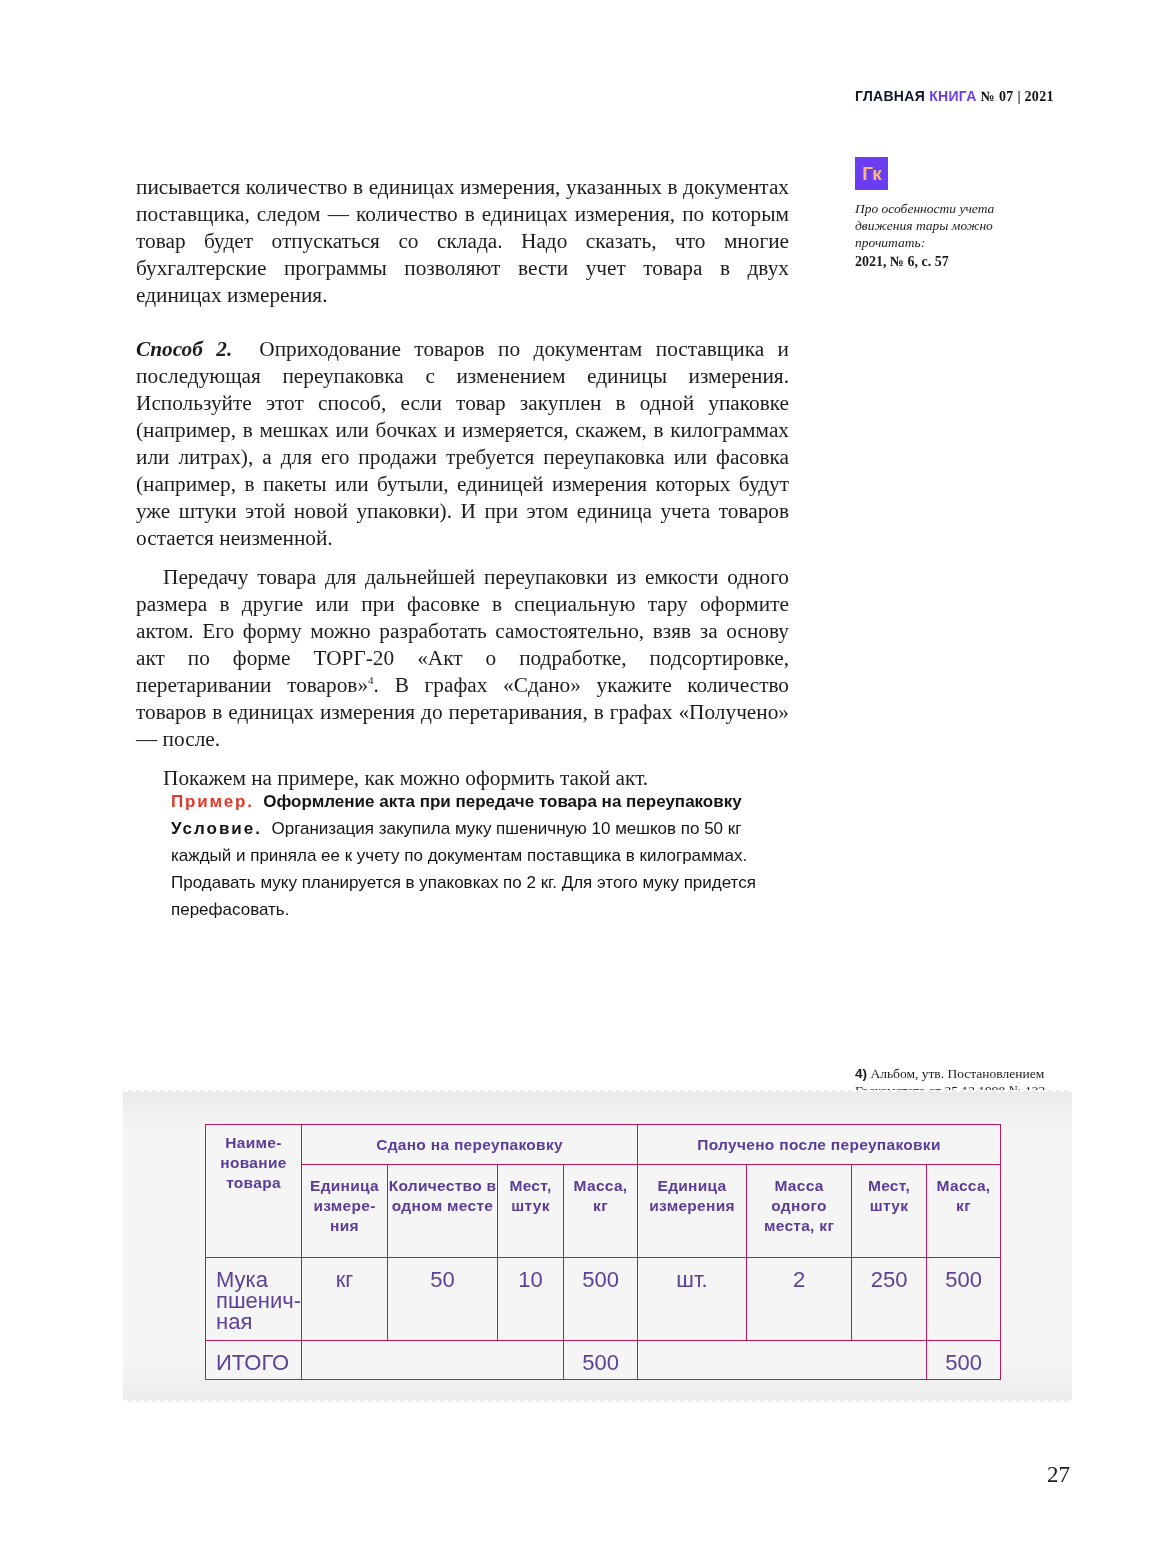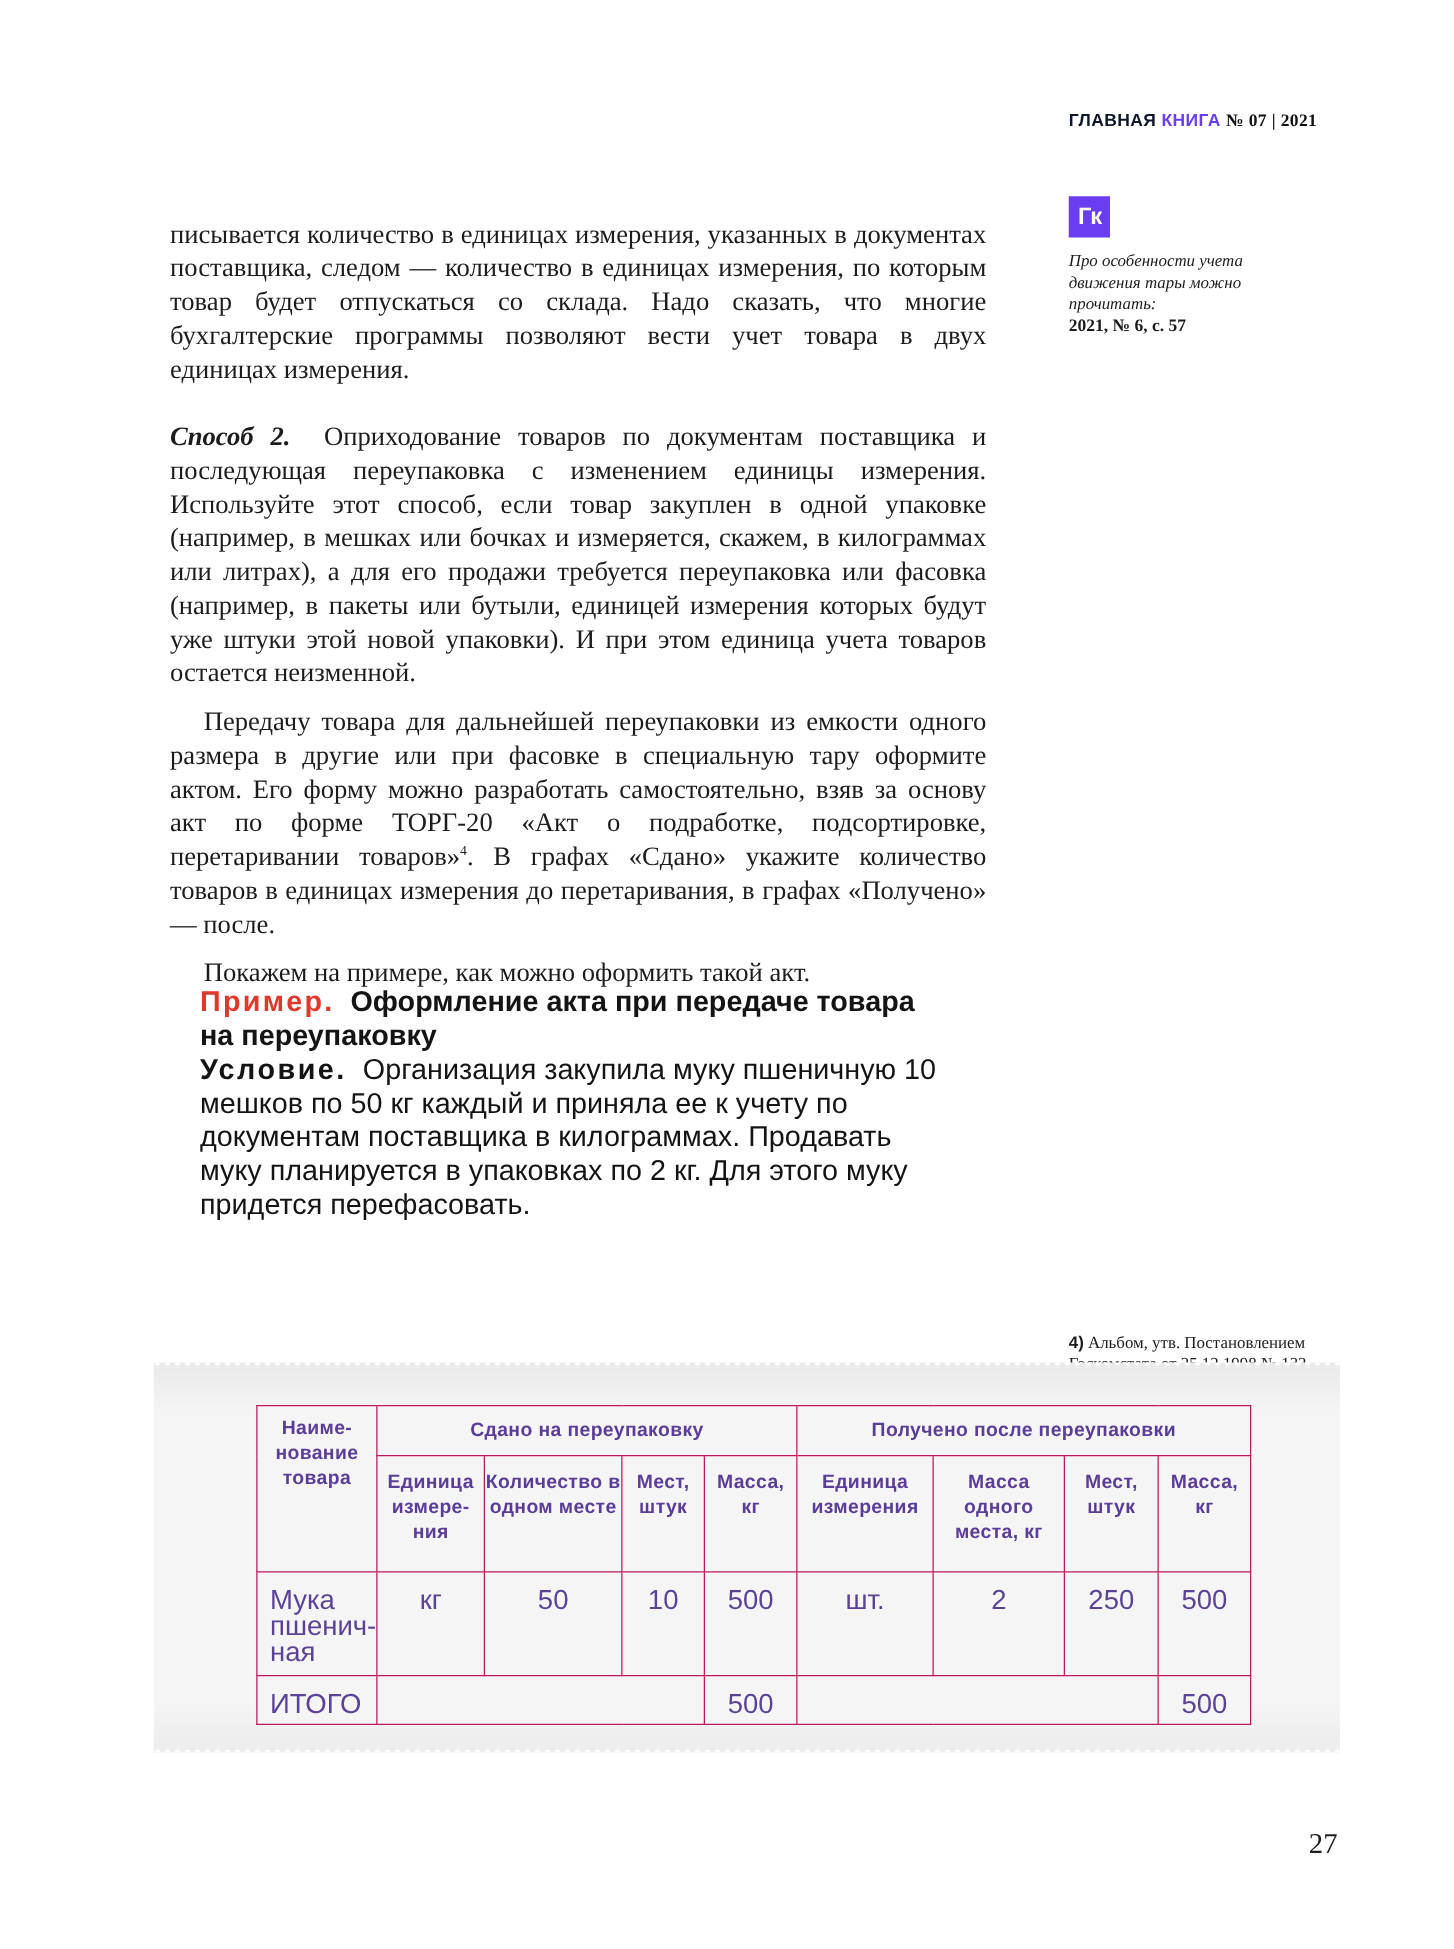--- a/index.html
+++ b/index.html
@@ -10,25 +10,25 @@
   .header .issue { font-family: "Liberation Serif", serif; color: #111; font-size: 14px; }
 
   .main { position: absolute; left: 124px; top: 162px; width: 677px; font-family: "Liberation Serif", serif; font-size: 21.3px; line-height: 27px; text-align: justify; color: #1c1c1c; }
   .main p { margin: 12px; }
   .main .indent { text-indent: 27px; }
   .main .gap { margin-top: 27px; }
   .main .method { font-weight: bold; font-style: italic; }
   .main sup { font-size: 11px; line-height: 0; }
 
   .aside { position: absolute; left: 855px; top: 157px; width: 200px; font-family: "Liberation Serif", serif; color: #1c1c1c; }
-  .gk-logo { width: 33px; height: 33px; background: #6a3df0; color: #ffffff; font-family: "Liberation Sans", sans-serif; font-weight: bold; font-size: 19px; line-height: 33px; text-align: center; letter-spacing: -1px; }
+  .gk-logo { width: 33px; height: 33px; background: #6a3df0; color: #fdba74; font-family: "Liberation Sans", sans-serif; font-weight: bold; font-size: 19px; line-height: 33px; text-align: center; letter-spacing: -1px; }
   .aside-text { margin-top: 10px; font-size: 13.5px; line-height: 17px; font-style: italic; }
   .aside-ref { font-weight: bold; font-size: 14px; margin-top: 3px; }
 
-  .example { position: absolute; left: 160px; top: 788px; width: 600px; font-family: "Liberation Sans", sans-serif; font-size: 23px; line-height: 27px; color: #141414; }
+  .example { position: absolute; left: 171px; top: 788px; width: 600px; font-family: "Liberation Sans", sans-serif; font-size: 17px; line-height: 27px; color: #141414; }
   .example .red { color: #e0392b; font-weight: bold; letter-spacing: 1.8px; }
   .example .label { font-weight: bold; letter-spacing: 2px; }
   .example .title { font-weight: bold; }
   .example .blk { }
 
   .footnote { position: absolute; left: 855px; top: 1065px; width: 220px; font-family: "Liberation Serif", serif; font-size: 13.5px; line-height: 17px; color: #1c1c1c; }
   .footnote b { font-family: "Liberation Sans", sans-serif; }
 
   .table-panel { position: absolute; left: 123px; top: 1090px; width: 949px; height: 312px;
     background: linear-gradient(#e9e9e9 0px, #f5f5f5 40px, #f5f5f5 270px, #ececec 312px); }

